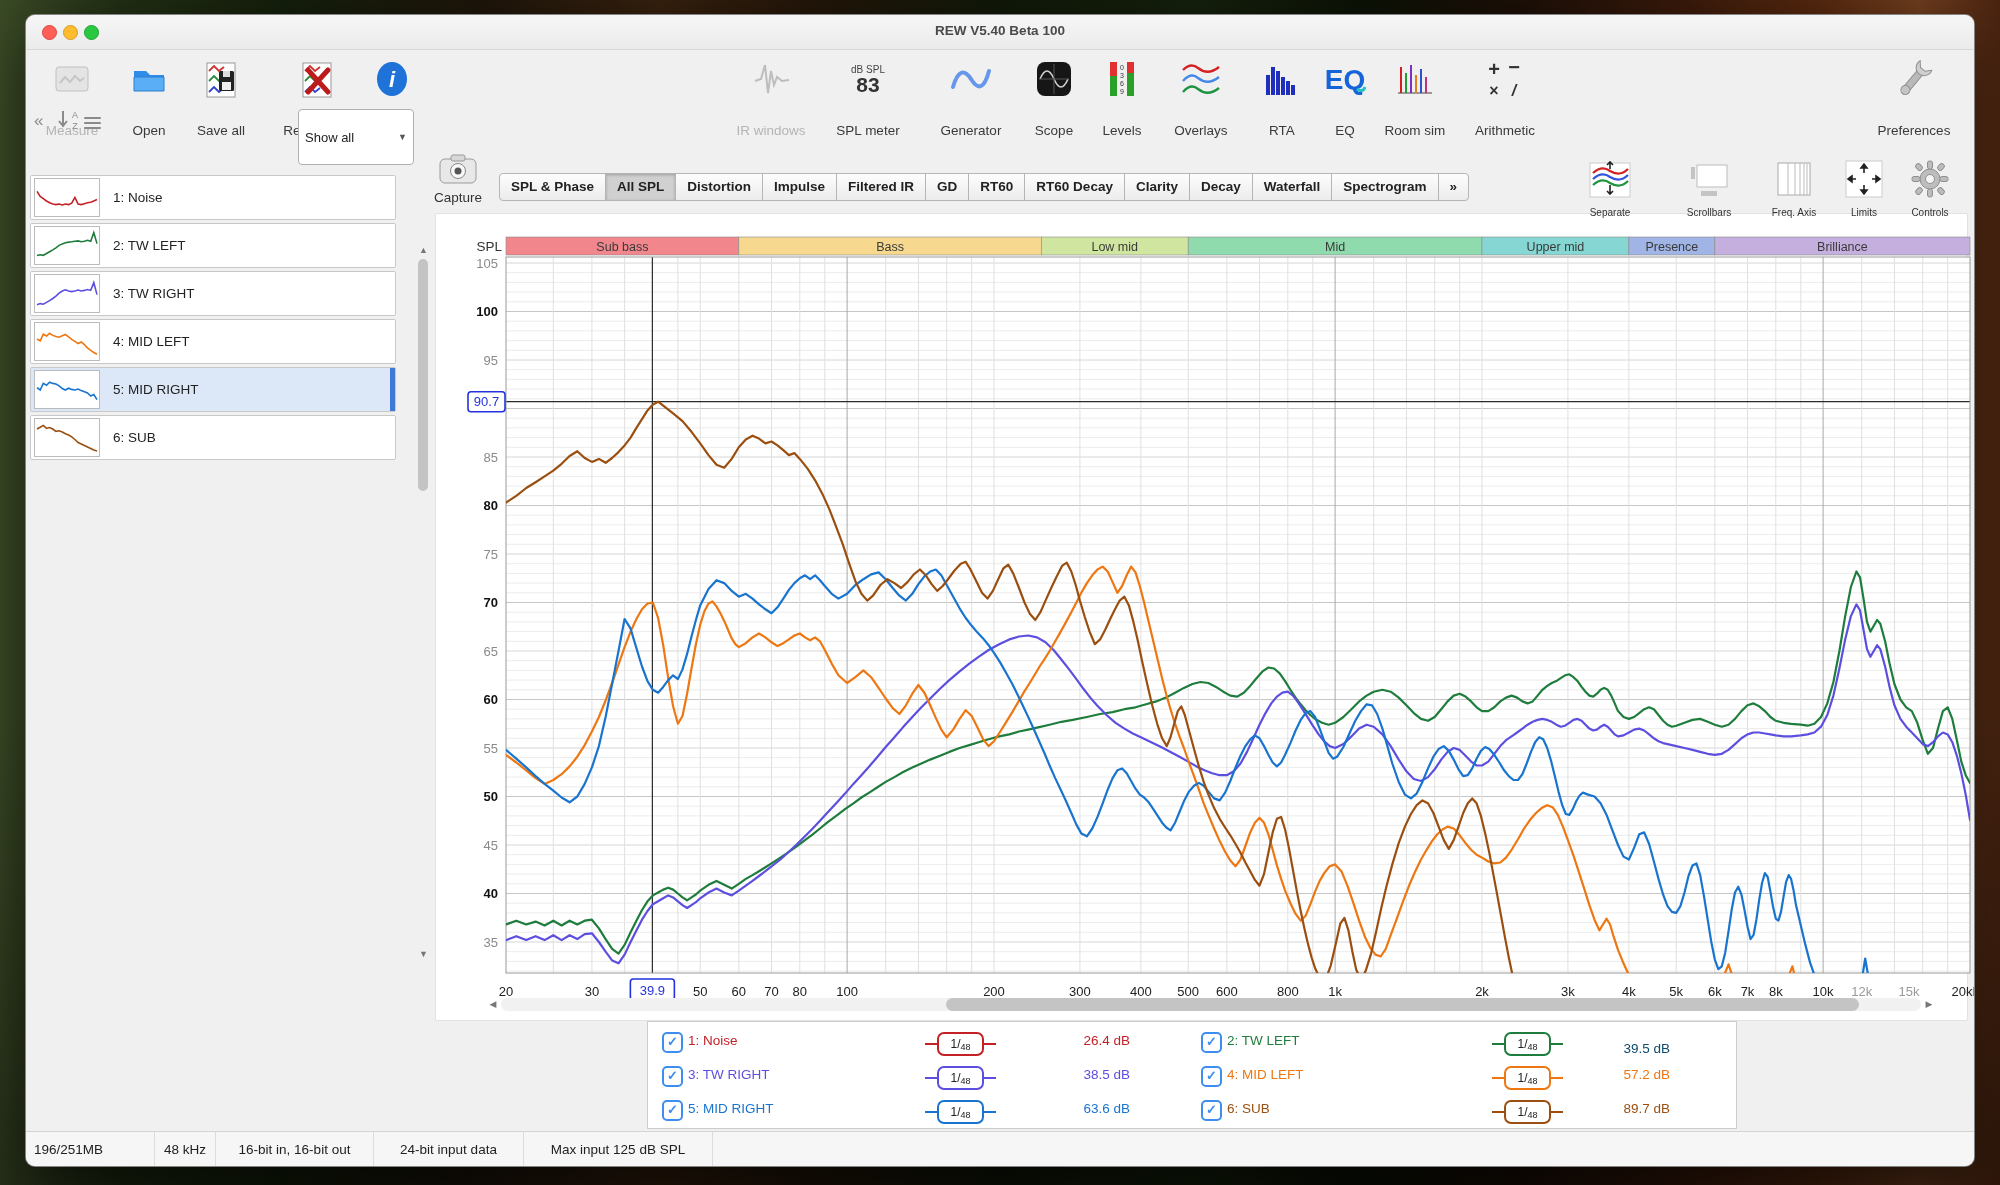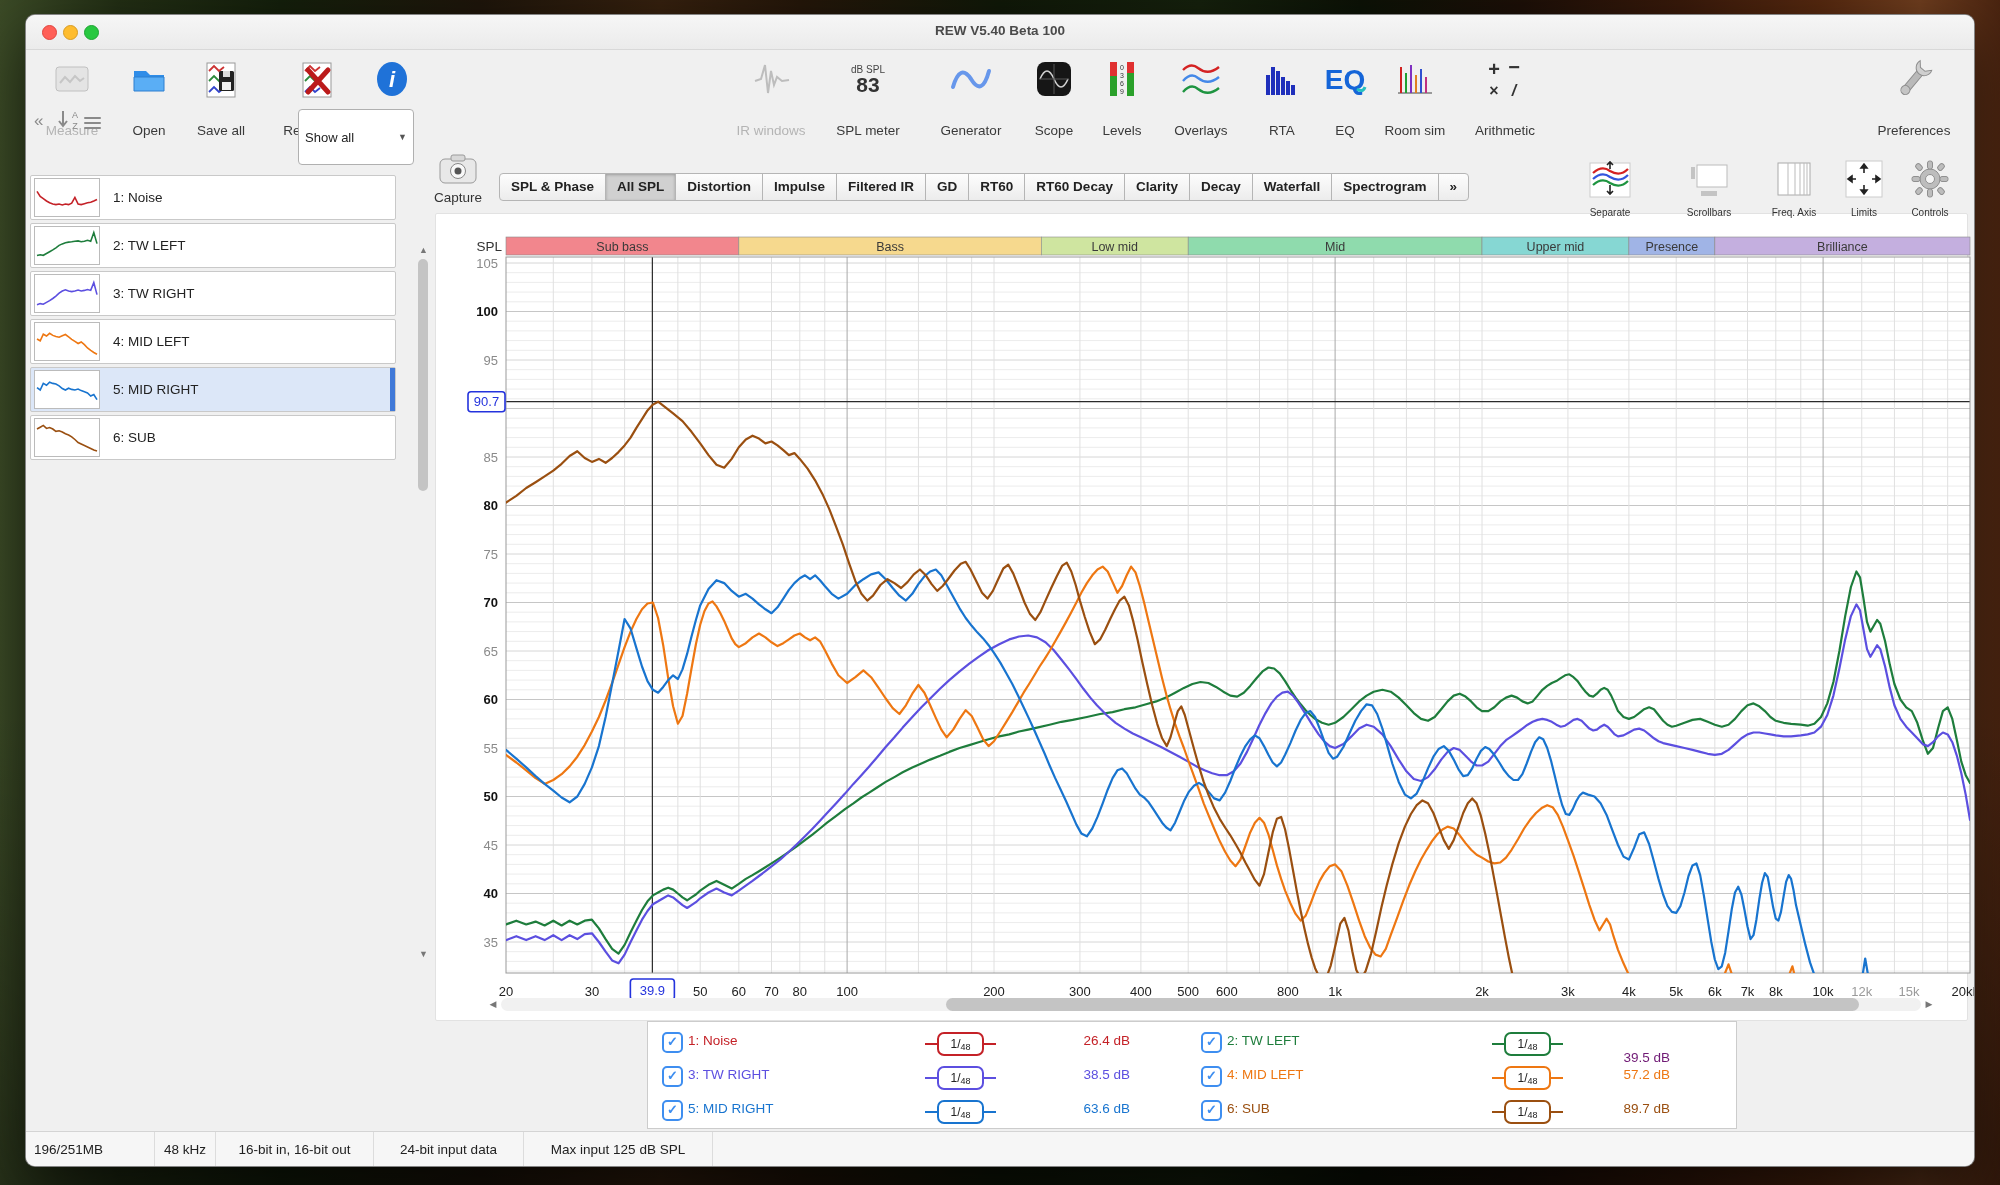--- a/index.html
+++ b/index.html
@@ -676,21 +676,21 @@
       <span class="cbx" style="left:553px">✓</span>
       <span class="lg-label" style="left: 579px; top: 1px; color: rgb(30, 125, 60);">2: TW LEFT</span>
       <span class="badge" style="left:844px;top:0">
             <span class="seg" style="background: rgb(30, 125, 60);"></span>
             <span class="bx" style="border-color: rgb(30, 125, 60);">
               <span>1/</span>
               <sub>48</sub>
             </span>
             <span class="seg" style="background: rgb(30, 125, 60);"></span>
           </span>
-      <span class="lg-val" style="left: 910px; top: 18px; color: #701a75;">39.5 dB</span>
+      <span class="lg-val" style="left: 910px; top: 9px; color: #0c4a6e;">39.5 dB</span>
     </div>
     <div class="lg-row" style="left:0;top:44px">
       <span class="cbx" style="left:553px">✓</span>
       <span class="lg-label" style="left: 579px; top: 1px; color: rgb(238, 119, 18);">4: MID LEFT</span>
       <span class="badge" style="left:844px;top:0">
             <span class="seg" style="background: rgb(238, 119, 18);"></span>
             <span class="bx" style="border-color: rgb(238, 119, 18);">
               <span>1/</span>
               <sub>48</sub>
             </span>

